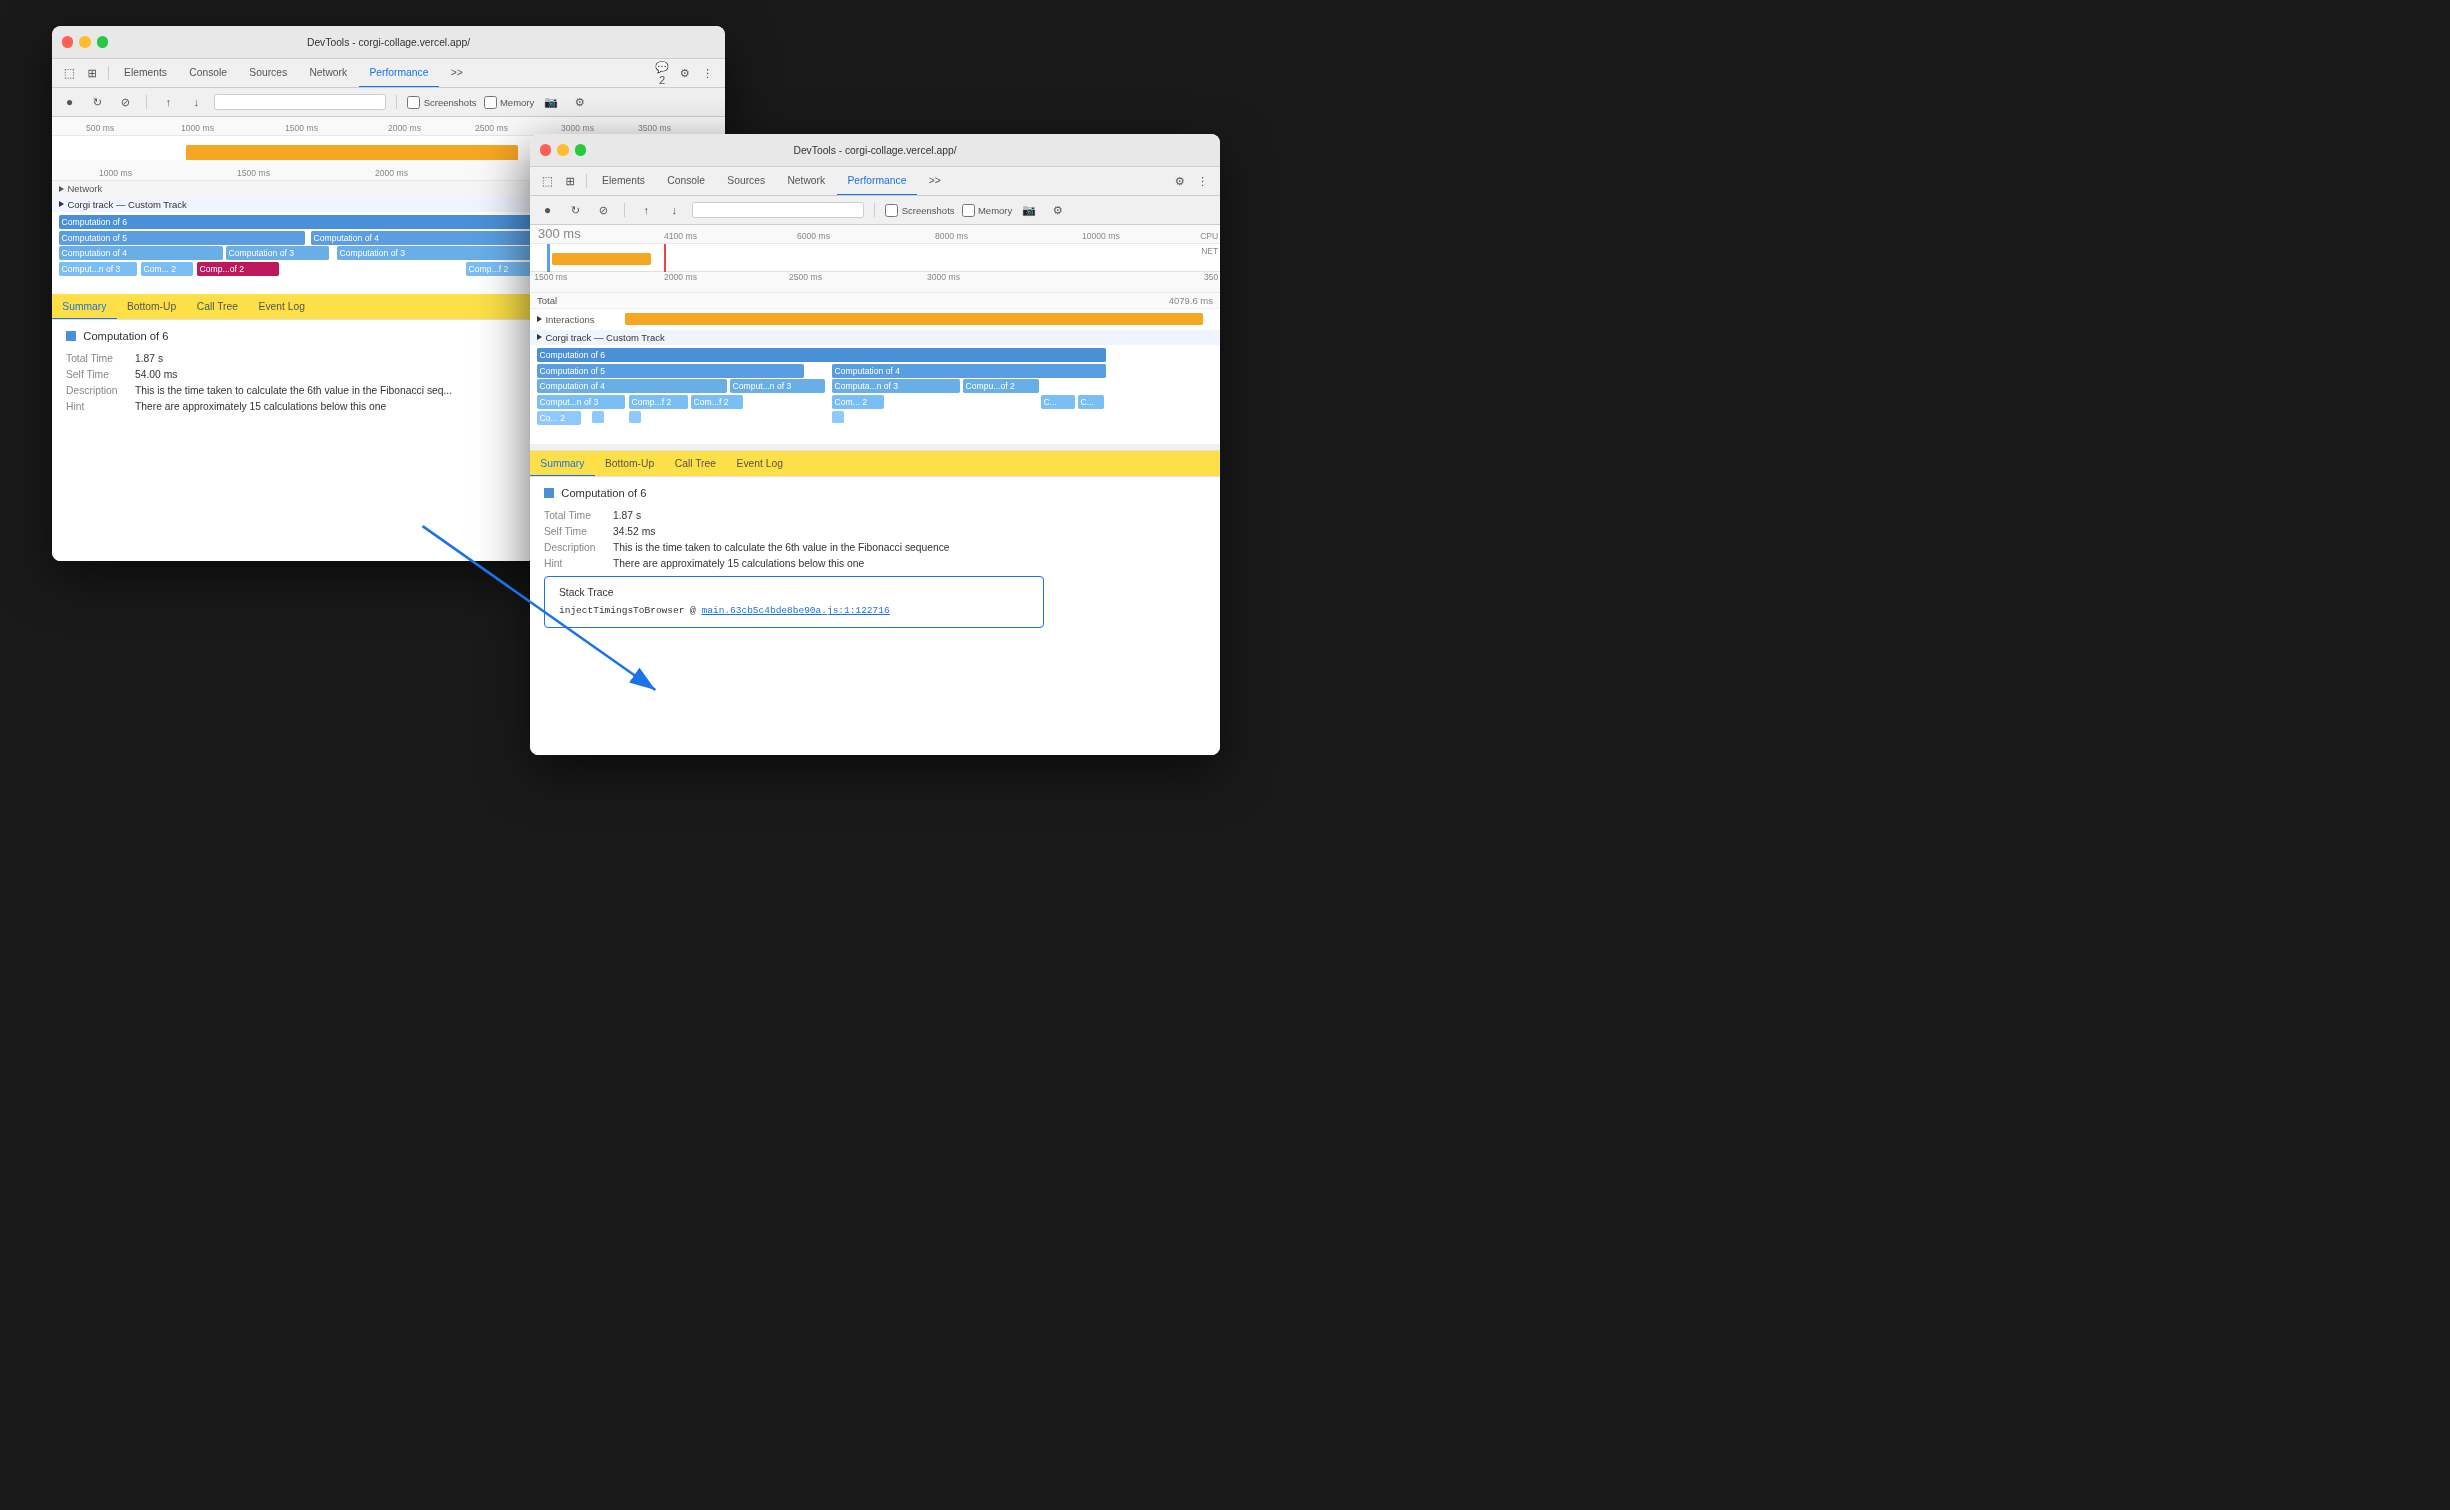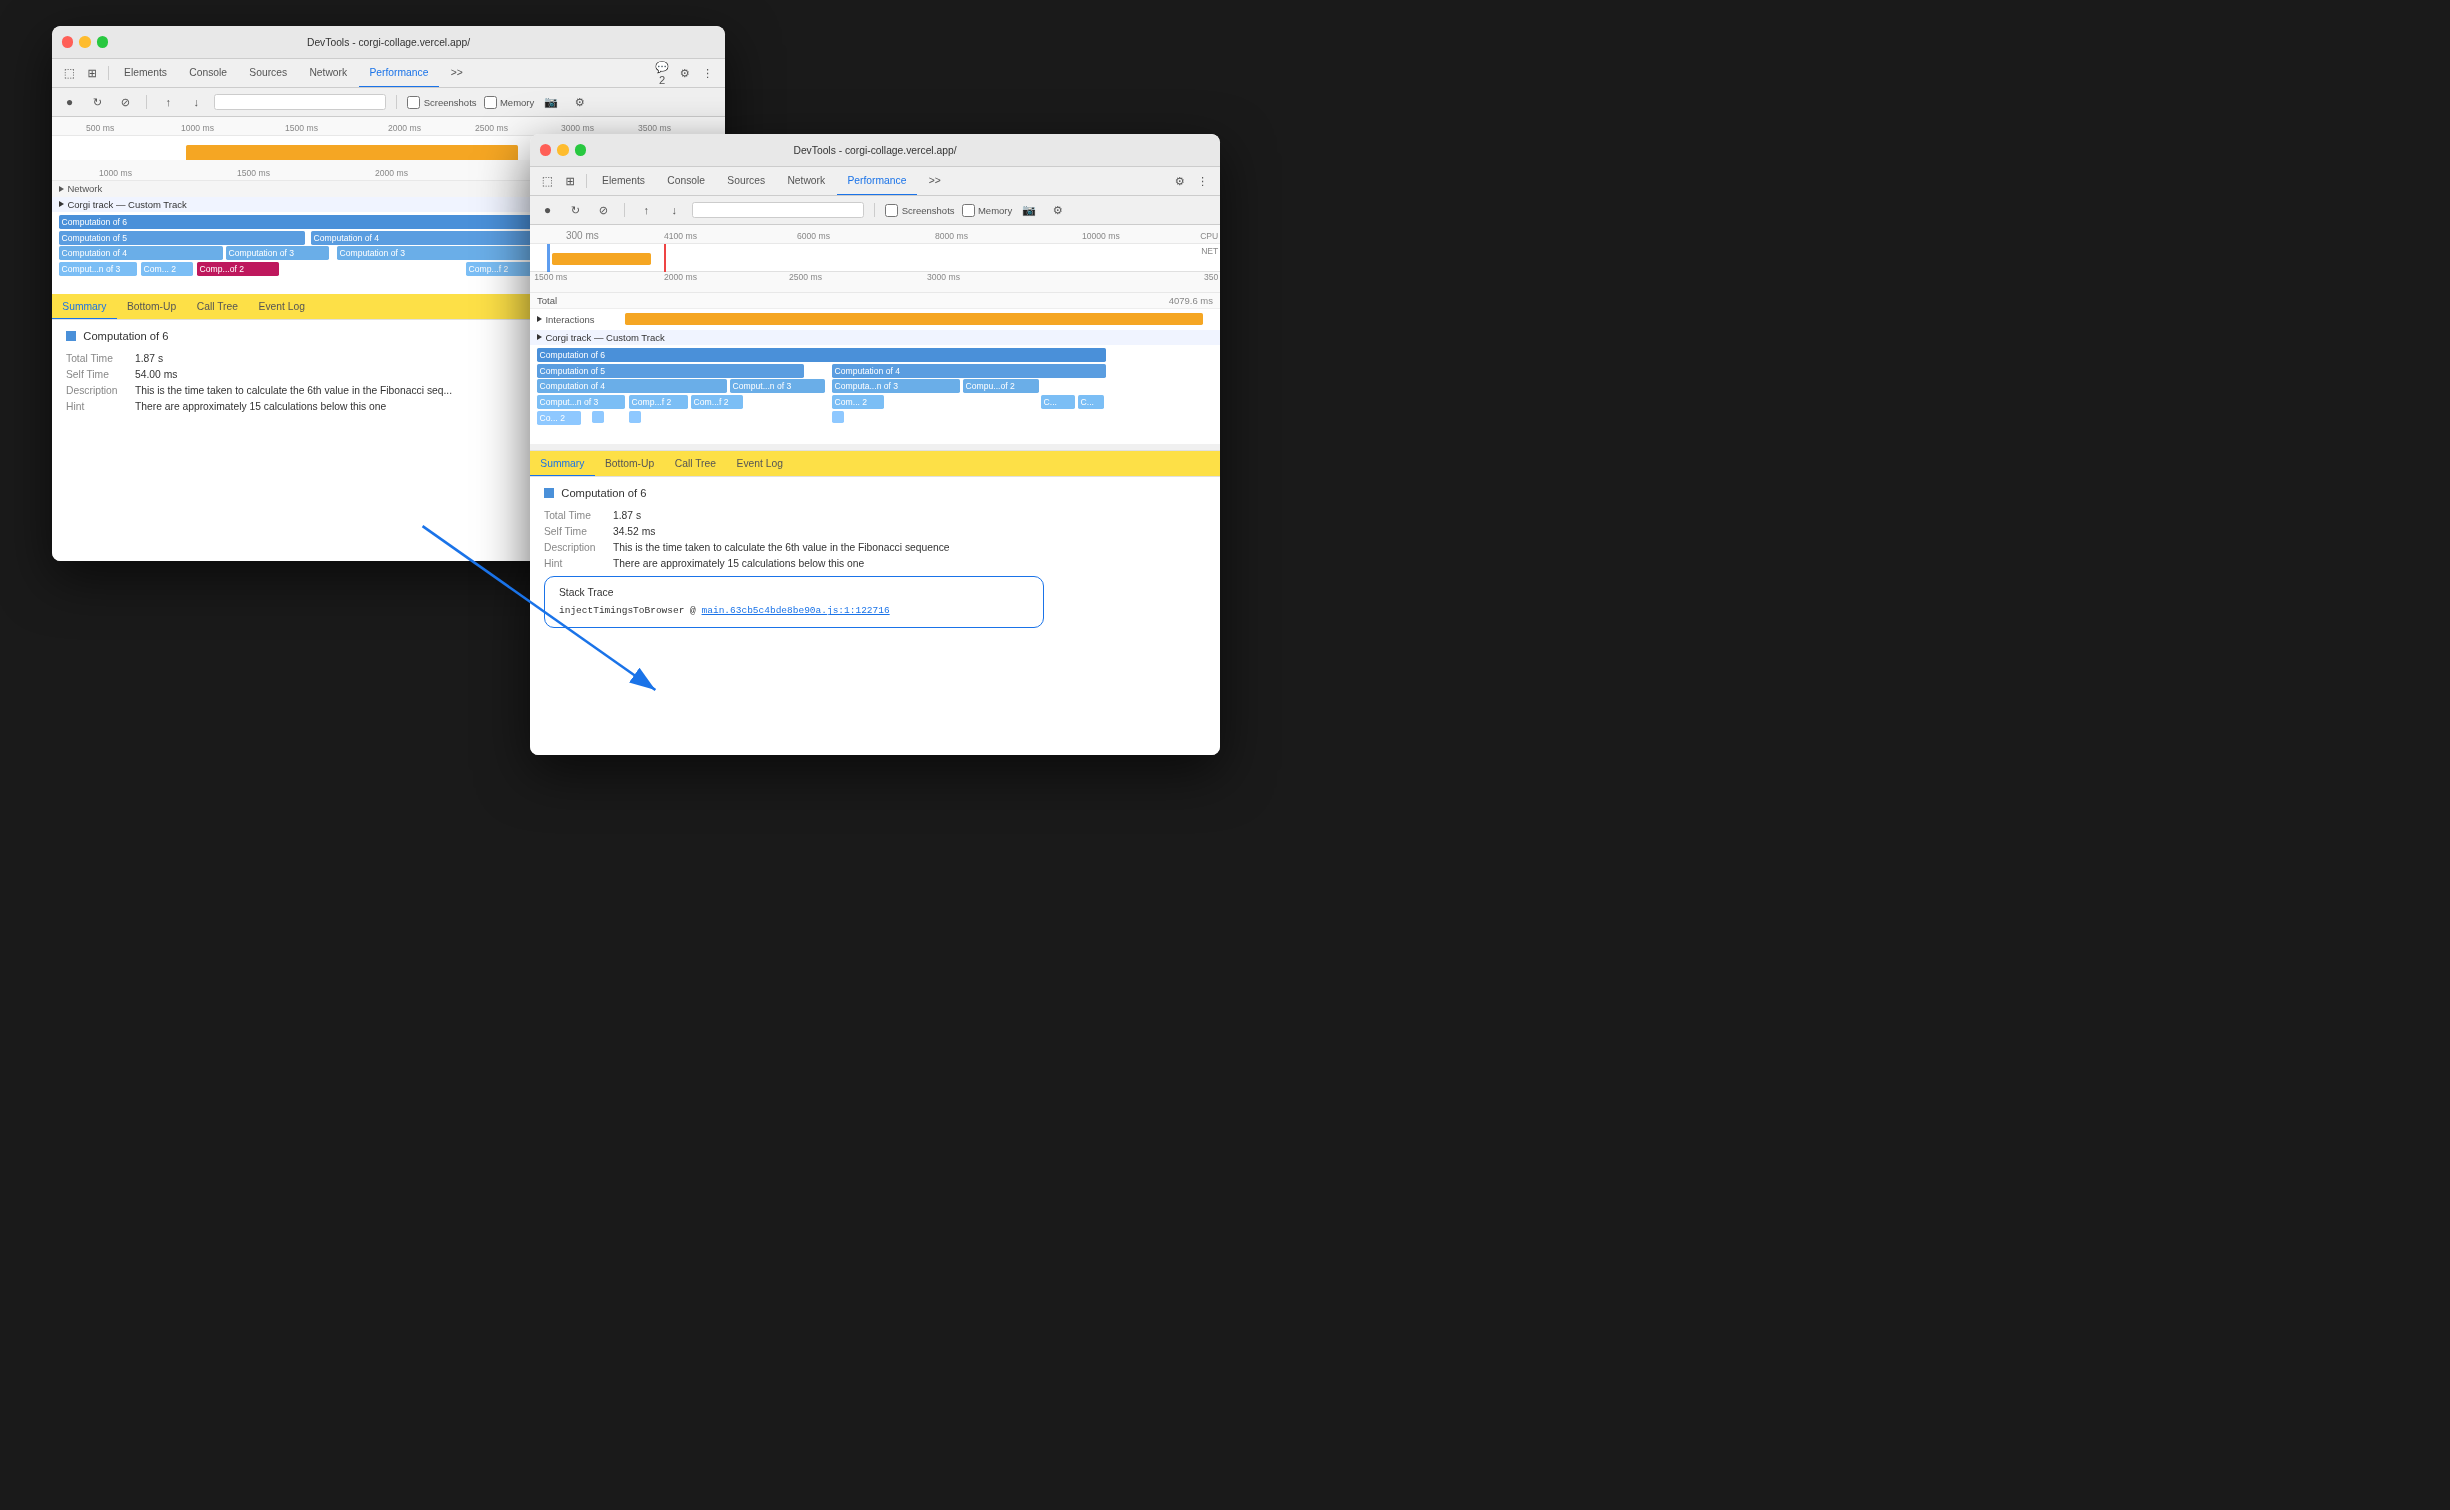--- a/index.html
+++ b/index.html
@@ -223,21 +223,21 @@
       font-weight: 400;
     }
     .summary-desc {
       color: #333;
       flex: 1;
     }
 
     
     .stack-trace-box {
       border: 1.7px solid #1a73e8;
-      border-radius: 10px;
+      border-radius: 4px;
       padding: 10.3px 14px;
       background: white;
       margin: 7px 0;
     }
     .stack-trace-title {
       font-size: 10.3px;
       color: #333;
       font-weight: 500;
       margin-bottom: 7px;
     }
@@ -572,21 +572,21 @@
       <input type="checkbox" style="">
       <span>Memory</span>
     </div>
     <button class="toolbar-btn">📷</button>
     <button class="toolbar-btn">⚙</button>
   </div>
 
   <div style="height:47px; background:white; border-bottom:0.9px solid #e0e0e0; position:relative;">
 
     <div style="height:19px; background:#f9f9f9; border-bottom:0.9px solid #e8e8e8; position:relative; display:flex; align-items:flex-end; padding-bottom:1.7px;">
-      <span style="position:absolute; left:36px; font-size:10px; color:#888;">300 ms</span>
+      <span style="position:absolute; left:8px; font-size:13px; color:#888;">300 ms</span>
       <span style="position:absolute; left:134px; font-size:8.6px; color:#888;">4100 ms</span>
       <span style="position:absolute; left:267px; font-size:8.6px; color:#888;">6000 ms</span>
       <span style="position:absolute; left:405px; font-size:8.6px; color:#888;">8000 ms</span>
       <span style="position:absolute; left:552px; font-size:8.6px; color:#888;">10000 ms</span>
       <span style="position:absolute; right:1.7px; font-size:8.6px; color:#888;">CPU</span>
     </div>
     <div style="height:28.5px; position:relative;">
       <div style="position:absolute; left:21.6px; width:99px; height:12px; top:8.6px; background:#f5a623; border-radius:1.7px;"></div>
       <span style="position:absolute; right:1.7px; top:1.7px; font-size:8.6px; color:#888;">NET</span>
 

